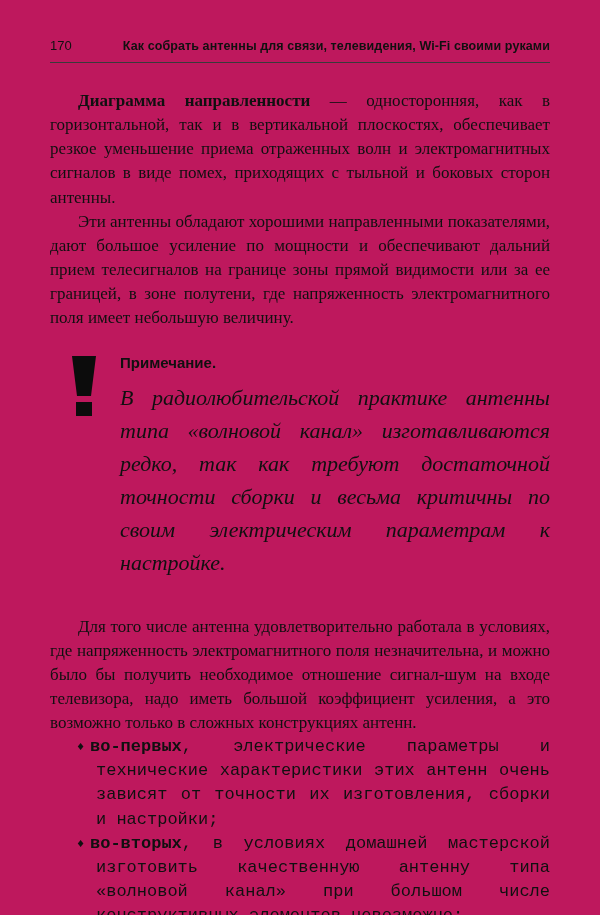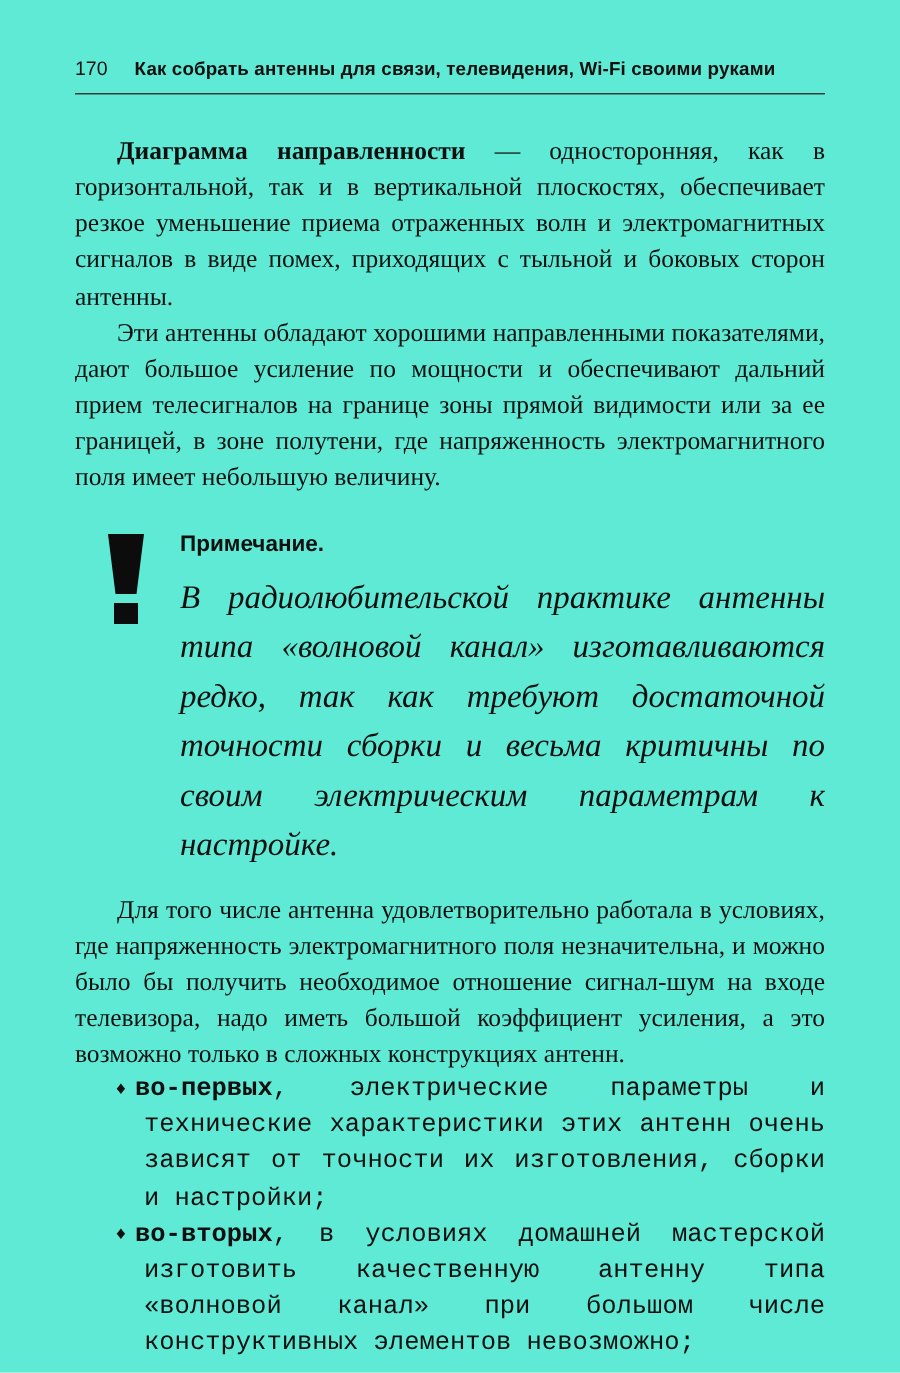--- a/index.html
+++ b/index.html
@@ -6,41 +6,41 @@
     margin: 0;
     padding: 0;
     background: #e9e8e6;
     font-family: "Liberation Serif", serif;
   }
   .page {
     position: relative;
     width: 600px;
     height: 915px;
     margin: 0 auto;
-    background: #5eead4;
+    background: #be185d;
     box-sizing: border-box;
     padding: 0 50px;
     color: #101010;
     overflow: hidden;
   }
   
   .page-header {
     display: flex;
     align-items: baseline;
     padding-top: 38px;
     font-family: "Liberation Sans", sans-serif;
   }
   .page-number {
     font-size: 13px;
     font-weight: 400;
     flex: 0 0 auto;
   }
   .running-title {
     flex: 1 1 auto;
-    text-align: left;
+    text-align: right;
     font-size: 12.5px;
     font-weight: 700;
     letter-spacing: 0.1px;
     padding-left: 18px;
   }
   .head-rule {
     border: none;
     border-top: 1.6px solid #3a3a3a;
     margin: 9px 0 0 0;
   }
@@ -57,21 +57,21 @@
   }
   .page-body p.noindent {
     text-indent: 0;
   }
   b { font-weight: 700; }
   
   .note {
     display: flex;
     align-items: flex-start;
     gap: 20px;
-    margin: 22px 0 16px 18px;
+    margin: 22px 0 36px 18px;
   }
   .note-icon {
     flex: 0 0 auto;
     width: 32px;
     padding-top: 4px;
   }
   .note-icon svg { display: block; }
   .note-content { flex: 1 1 auto; }
   .note-title {
     font-family: "Liberation Sans", sans-serif;

